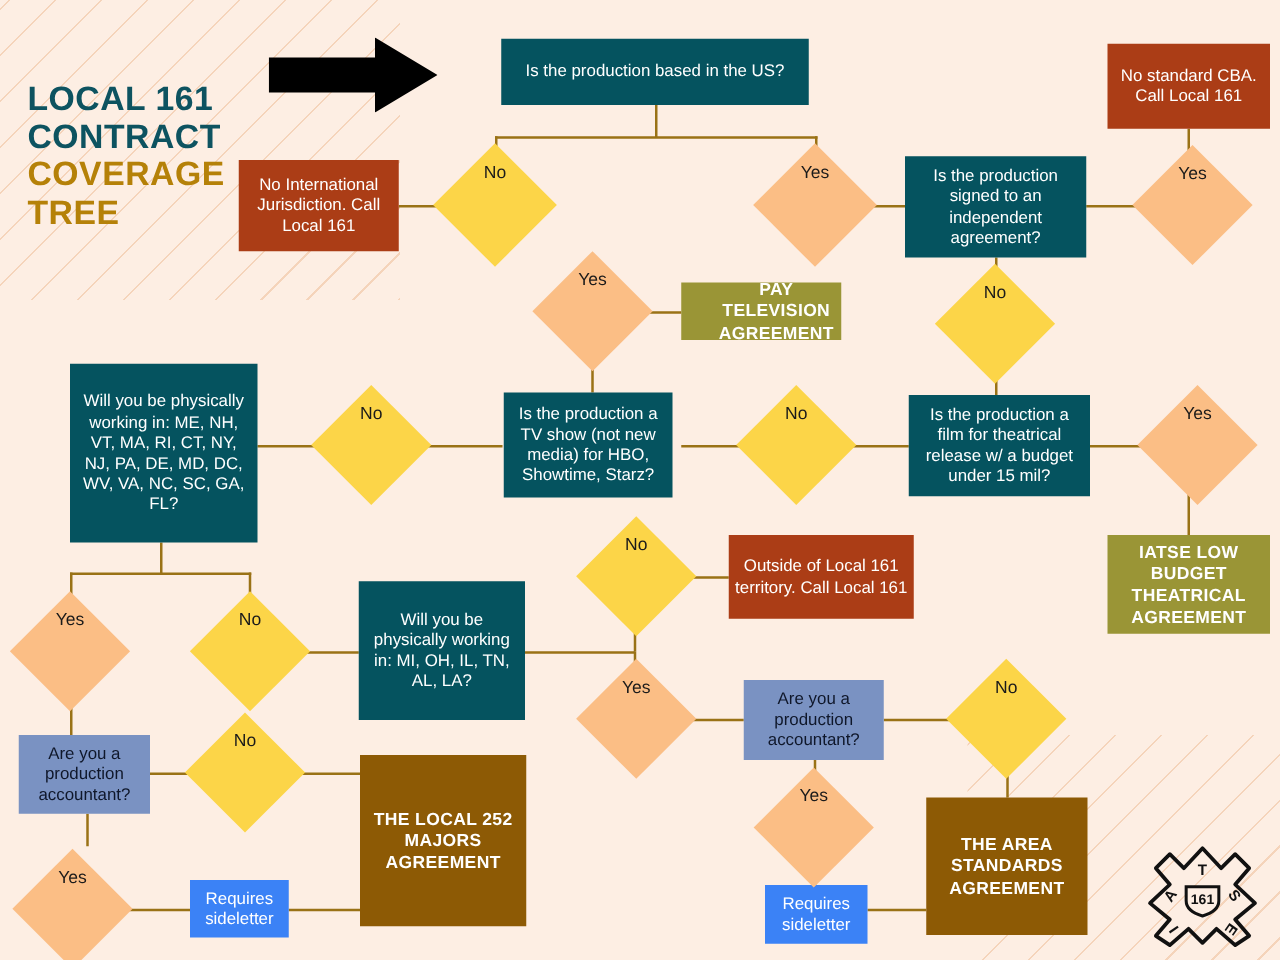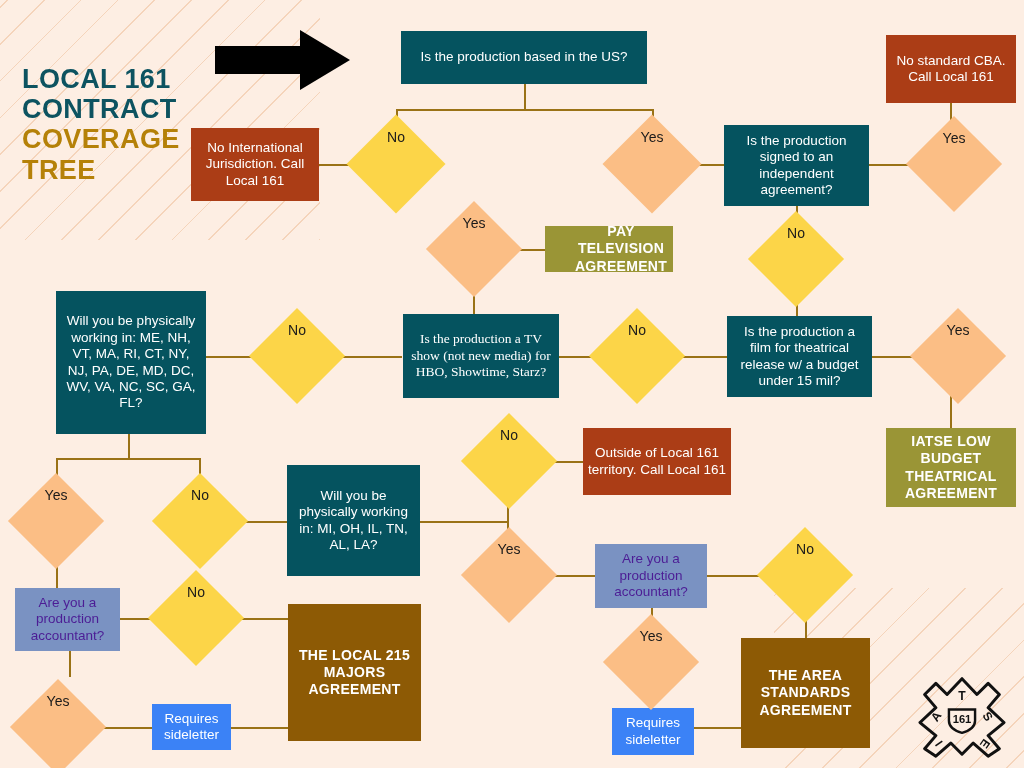--- a/index.html
+++ b/index.html
@@ -28,21 +28,21 @@
   
   .node{position:absolute;box-sizing:border-box;display:flex;
         align-items:center;justify-content:center;text-align:center;
         line-height:1.22;}
   .q{background:#05535f;color:#ffffff;font-size:13.5px;padding:6px 8px;}
   .term-red{background:#ab3d16;color:#ffffff;font-size:13.5px;padding:6px 4px;}
   .agr-olive{background:#9a9536;color:#ffffff;font-size:14px;font-weight:bold;
              letter-spacing:.3px;padding:6px 8px;}
   .agr-brown{background:#8d5a05;color:#ffffff;font-size:14px;font-weight:bold;
              letter-spacing:.3px;padding:6px 8px;}
-  .acct{background:#7a92c2;color:#4c1d95;font-size:13.5px;padding:18px 8px;}
+  .acct{background:#7a92c2;color:#0f172a;font-size:13.5px;padding:18px 8px;}
   .side{background:#3b82f6;color:#ffffff;font-size:13.5px;padding:4px 6px;}
 
   
   .dia{position:absolute;display:flex;align-items:flex-start;justify-content:center;}
   .dia .shape{position:absolute;inset:0;transform:rotate(45deg);}
   .dia .lbl{position:relative;z-index:2;font-size:14px;color:#1a1a1a;}
   .d-yes .shape{background:#fbbe85;}
   .d-no  .shape{background:#fcd548;}
 
   
@@ -137,41 +137,41 @@
   <div class="node q" style="left:401px;top:31px;width:246px;height:53px;">Is the production based in the US?</div>
 
   <div class="node term-red" style="left:191px;top:128px;width:128px;height:73px;">No International Jurisdiction. Call Local 161</div>
 
   <div class="node term-red" style="left:886px;top:35px;width:130px;height:68px;">No standard CBA. Call Local 161</div>
 
   <div class="node q" style="left:724px;top:125px;width:145px;height:81px;">Is the production signed to an independent agreement?</div>
 
   <div class="node agr-olive" style="left:545px;top:226px;width:128px;height:46px;padding-left:32px;">PAY TELEVISION AGREEMENT</div>
 
-  <div class="node q" style="left:403px;top:314px;width:156px;height:84px;font-family:Liberation Serif, serif;">Is the production a TV show (not new media) for HBO, Showtime, Starz?</div>
+  <div class="node q" style="left:403px;top:314px;width:135px;height:84px;">Is the production a TV show (not new media) for HBO, Showtime, Starz?</div>
 
   <div class="node q" style="left:727px;top:316px;width:145px;height:81px;">Is the production a film for theatrical release w/ a budget under 15 mil?</div>
 
   <div class="node agr-olive" style="left:886px;top:428px;width:130px;height:79px;">IATSE LOW BUDGET THEATRICAL AGREEMENT</div>
 
   <div class="node q" style="left:56px;top:291px;width:150px;height:143px;">Will you be physically working in: ME, NH, VT, MA, RI, CT, NY, NJ, PA, DE, MD, DC, WV, VA, NC, SC, GA, FL?</div>
 
   <div class="node q" style="left:287px;top:465px;width:133px;height:111px;">Will you be physically working in: MI, OH, IL, TN, AL, LA?</div>
 
   <div class="node term-red" style="left:583px;top:428px;width:148px;height:67px;">Outside of Local 161 territory. Call Local 161</div>
 
   <div class="node acct" style="left:15px;top:588px;width:105px;height:63px;">Are you a production accountant?</div>
 
   <div class="node acct" style="left:595px;top:544px;width:112px;height:64px;">Are you a production accountant?</div>
 
   <div class="node side" style="left:152px;top:704px;width:79px;height:46px;">Requires sideletter</div>
 
   <div class="node side" style="left:612px;top:708px;width:82px;height:47px;">Requires sideletter</div>
 
-  <div class="node agr-brown" style="left:288px;top:604px;width:133px;height:137px;">THE LOCAL 215 MAJORS AGREEMENT</div>
+  <div class="node agr-brown" style="left:288px;top:604px;width:133px;height:137px;">THE LOCAL 252 MAJORS AGREEMENT</div>
 
   <div class="node agr-brown" style="left:741px;top:638px;width:129px;height:110px;">THE AREA STANDARDS AGREEMENT</div>
 
   <div class="dia d-no" style="left:361px;top:129px;width:70px;height:70px;">
     <div class="shape"></div>
     <span class="lbl">No</span>
   </div>
 
   <div class="dia d-yes" style="left:617px;top:129px;width:70px;height:70px;">
     <div class="shape"></div>

